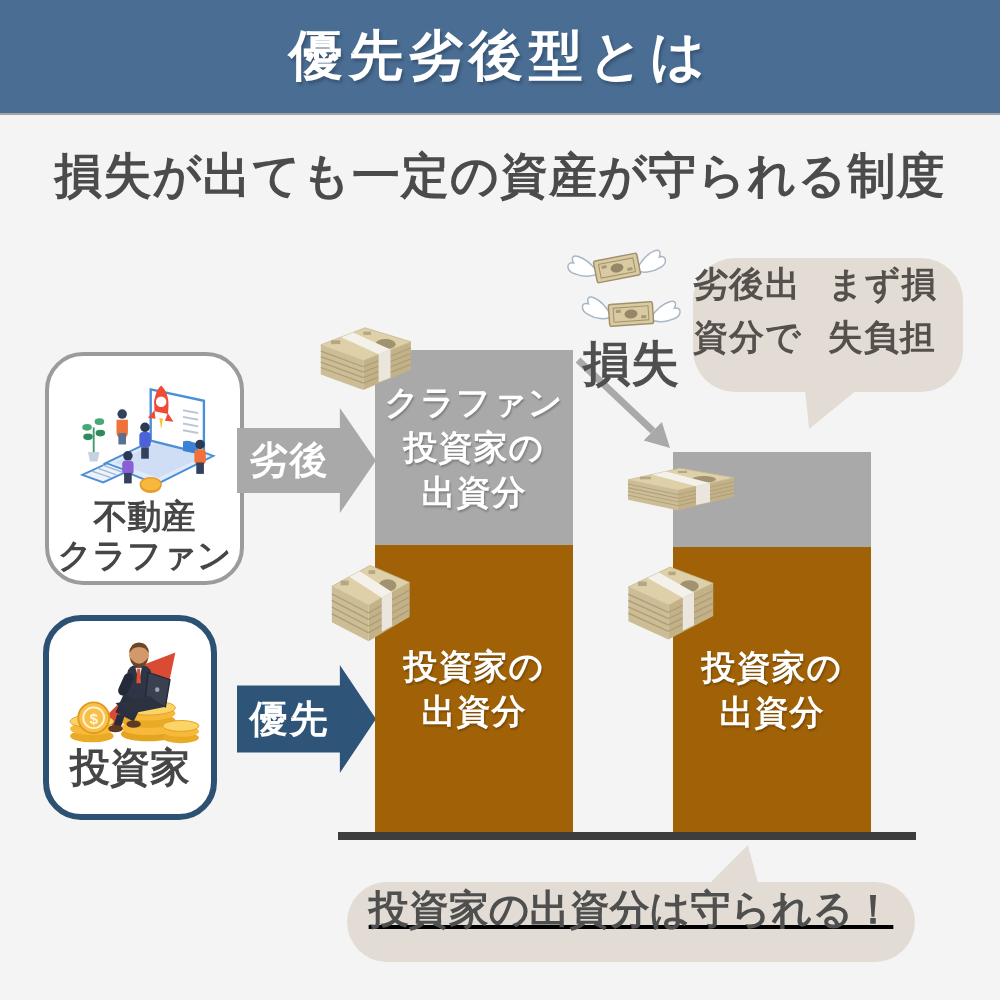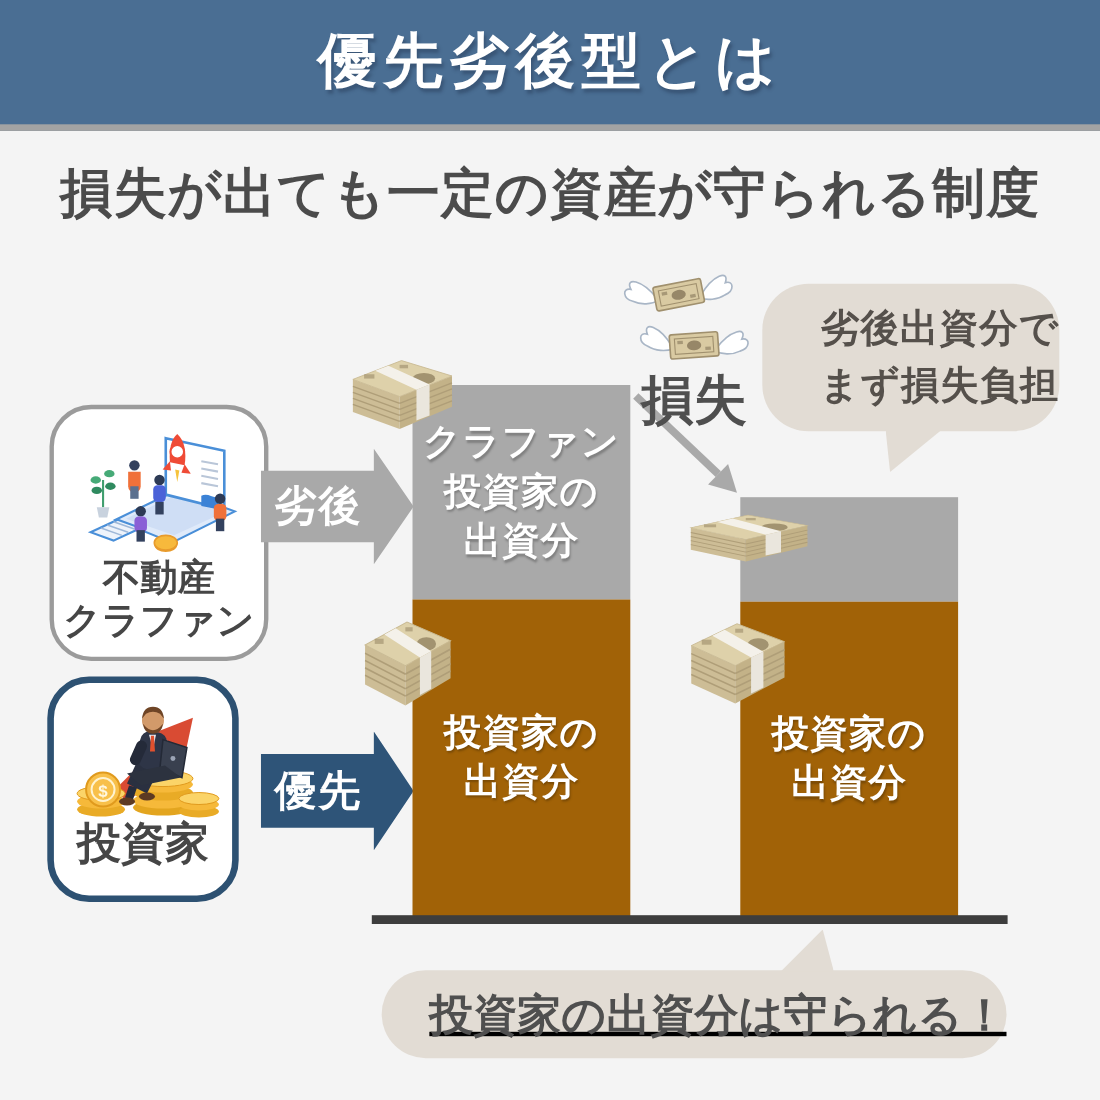--- a/index.html
+++ b/index.html
@@ -1,28 +1,28 @@
 <!DOCTYPE html>
 <html><head>
 <meta charset="utf-8">
 <style>
   html,body{margin:0;padding:0;}
   body{background:#e8e8e8;font-family:"Liberation Sans","DejaVu Sans",sans-serif;}
   .canvas{position:relative;width:1000px;height:1000px;margin:0 auto;background:#f4f4f4;overflow:hidden;font-weight:bold;}
 
   
-  .header{position:absolute;left:0;top:0;width:1000px;height:113px;background:#4a6e93;display:flex;align-items:center;justify-content:center;border-bottom:6px solid #a3a3a3;}
+  .header{position:absolute;left:0;top:0;width:1000px;height:113px;background:#4a6e93;display:flex;align-items:center;justify-content:center;border-bottom:2px solid #a3a3a3;}
   .header-title{color:#ffffff;font-size:54px;letter-spacing:6px;text-shadow:2px 3px 3px rgba(25,40,65,.35);}
 
   
   .subtitle{position:absolute;left:0;top:144px;width:1000px;text-align:center;font-size:48px;letter-spacing:1px;color:#4b4b4b;}
 
   
   .card{position:absolute;background:#ffffff;border-radius:38px;display:flex;flex-direction:column;align-items:center;box-sizing:border-box;}
-  .card-cf{left:45px;top:368px;width:199px;height:233px;border:4px solid #9b9b9b;}
+  .card-cf{left:45px;top:352px;width:199px;height:233px;border:4px solid #9b9b9b;justify-content:center;}
   .card-inv{left:43px;top:615px;width:174px;height:205px;border:6px solid #2d5172;}
   .card-label{color:#464646;text-align:center;line-height:1.14;font-size:34px;}
   .card-inv .card-label{font-size:40px;}
 
   
   .block-arrow{position:absolute;display:flex;align-items:center;justify-content:center;
     clip-path:polygon(0 19%,74% 19%,74% 0,100% 50%,74% 100%,74% 81%,0 81%);}
   .arrow-sub{left:237px;top:408px;width:139px;height:105px;background:#a9a9a9;}
   .arrow-sen{left:237px;top:665px;width:139px;height:108px;background:#2e5478;}
   .block-arrow span{color:#ffffff;font-size:38px;padding-right:34px;letter-spacing:2px;}
@@ -40,21 +40,21 @@
   .bar-right .seg-inv{height:286px;}
   .seg span{color:#ffffff;font-size:34px;line-height:1.32;text-shadow:1px 2px 2px rgba(0,0,0,.25);letter-spacing:1px;}
 
   .ground{position:absolute;left:338px;top:832px;width:578px;height:8px;background:#3d3d3d;z-index:2;}
 
   
   .loss-label{position:absolute;left:583px;top:332px;width:96px;text-align:center;font-size:48px;color:#4f4f4f;z-index:3;}
   .loss-arrow{position:absolute;left:560px;top:345px;z-index:2;}
 
   
-  .bubble{position:absolute;background:#e2dcd4;border-radius:42px;display:flex;flex-direction:column;align-items:flex-end;justify-content:center;z-index:4;}
+  .bubble{position:absolute;background:#e2dcd4;border-radius:42px;display:flex;flex-direction:row;align-items:flex-start;justify-content:center;z-index:4;}
   .bubble-top{left:693px;top:258px;width:270px;height:134px;}
   .bubble-top span{color:#55504b;font-size:35px;line-height:1.5;letter-spacing:1px;}
   .bubble-top .tail{position:absolute;left:112px;top:132px;width:52px;height:39px;background:#e2dcd4;clip-path:polygon(0 0,8% 100%,100% 0);}
   .bubble-bottom{left:347px;top:882px;width:568px;height:80px;text-decoration:underline;}
   .bubble-bottom span{color:#4f4f4f;font-size:40px;letter-spacing:0px;}
   .bubble-bottom .tail{position:absolute;left:363px;top:-37px;width:48px;height:38px;background:#e2dcd4;clip-path:polygon(0 100%,79% 0,100% 100%);}
 
   .stack{position:absolute;z-index:3;}
   .fly{position:absolute;z-index:3;}
 </style>

